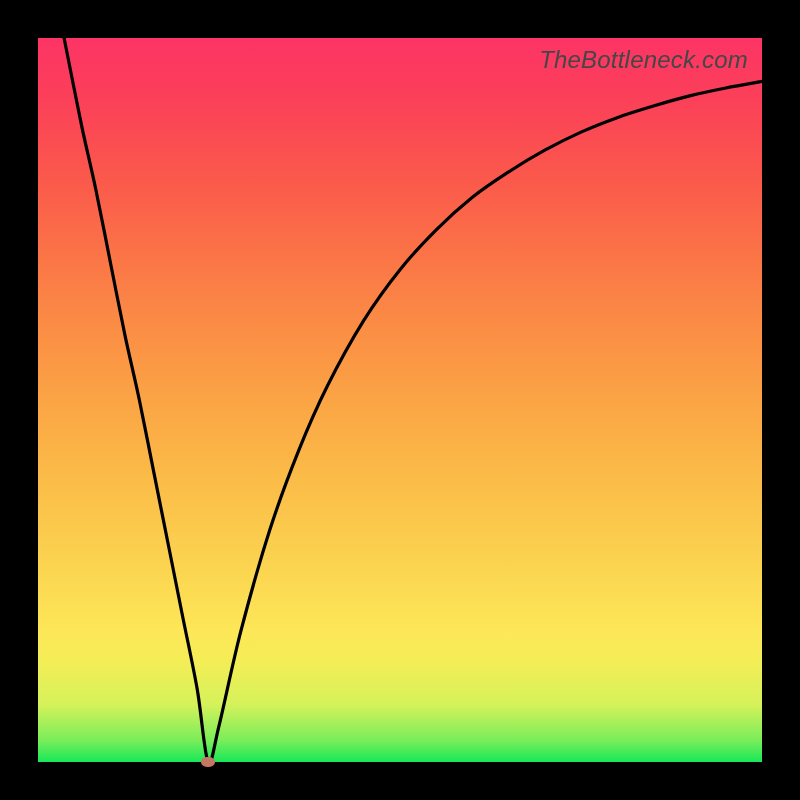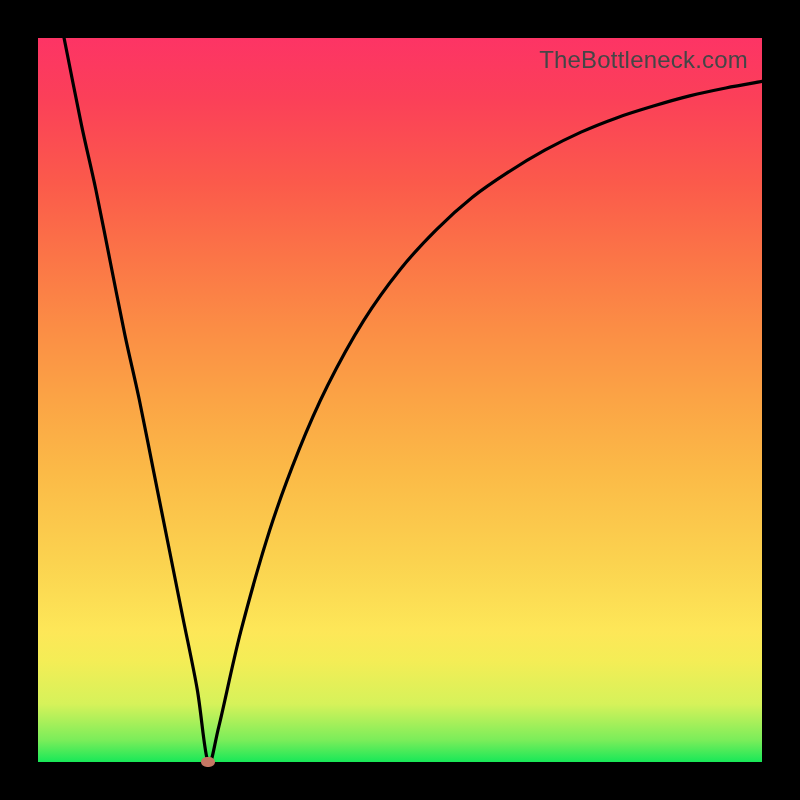--- a/index.html
+++ b/index.html
@@ -9,20 +9,21 @@
     height: 800px;
     overflow: hidden;
     background: #000;
     font-family: Arial, Helvetica, sans-serif;
   }
   .frame {
     position: relative;
     width: 640px;
     height: 800px;
     background: #000;
+    font-style: italic;
   }
   .plot {
     position: absolute;
     left: 38px;
     top: 38px;
     width: 724px;
     height: 724px;
     
     background: linear-gradient(
       to top,

